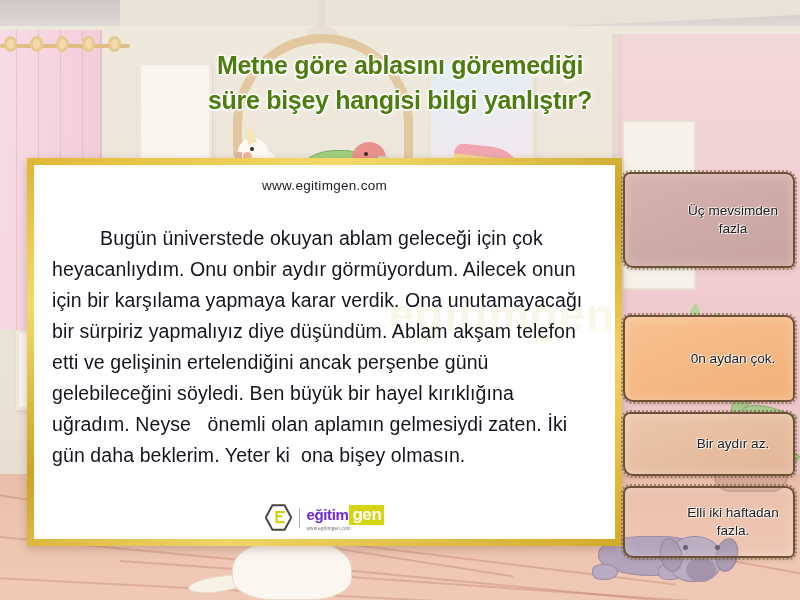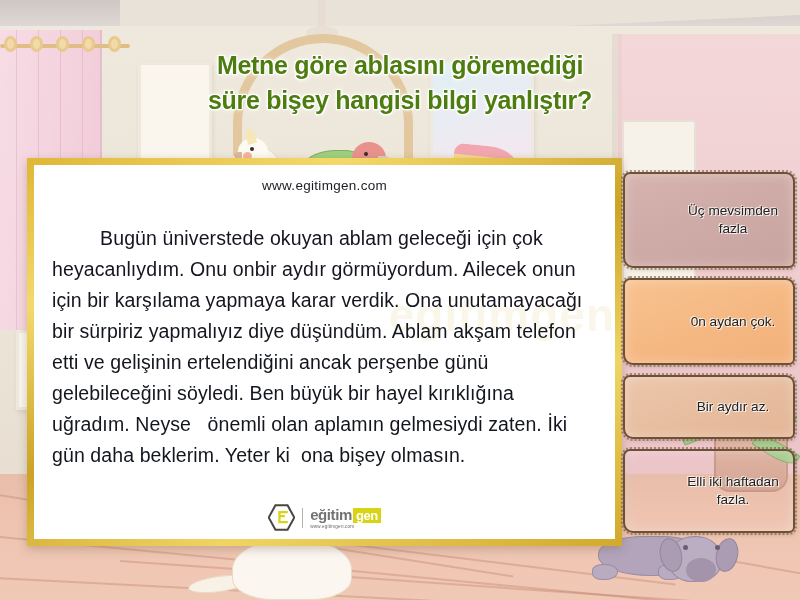--- a/index.html
+++ b/index.html
@@ -306,24 +306,24 @@
     width: 27px; height: 27px; position: relative; flex: none;
   }
   #logo-sep {
     width: 1px; height: 20px; background: #b9b2a4;
   }
   #logo-word {
     display: flex; flex-direction: column; align-items: flex-start;
   }
   #logo-row { display: flex; align-items: baseline; }
   #logo-egitim {
-    font-size: 15px; font-weight: bold; color: #737373; letter-spacing: -0.4px;
+    font-size: 15px; font-weight: bold; color: #6d28d9; letter-spacing: -0.4px;
   }
   #logo-gen {
-    font-size: 13px; font-weight: bold; color: #fff;
+    font-size: 17px; font-weight: bold; color: #fff;
     background: #d9d413; padding: 0 3px; margin-left: 1px;
     letter-spacing: -0.4px;
   }
   #logo-tag {
     font-size: 4.6px; color: #6e6861; letter-spacing: 0.2px; margin-top: 1px;
   }
 
   
   #options {
     position: absolute; right: 5px; top: 172px;
@@ -350,23 +350,23 @@
   }
   .option::before {
     content: "";
     position: absolute; inset: -4px;
     border: 2px dotted rgba(109,80,53,0.55);
     border-radius: 9px 11px 8px 12px;
     pointer-events: none;
   }
   .option .olabel { position: relative; z-index: 2; padding-left: 48px; }
   .opt-0 { background: linear-gradient(160deg,#d6b3ae 0%, #cdaaa6 55%, #c9a4a0 100%); height: 96px; }
-  .opt-1 { background: linear-gradient(160deg,#f7c290 0%, #f5b883 55%, #f2b079 100%); height: 87px; }
+  .opt-1 { background: linear-gradient(160deg,#f7c290 0%, #f5b883 55%, #f2b079 100%); height: 87px; margin-top: 37px; }
   .opt-2 { background: linear-gradient(160deg,#ecc6ab 0%, #e7bd9f 55%, #e3b697 100%); height: 64px; }
-  .opt-3 { background: linear-gradient(160deg,#f3dcbd 0%, #efd3ae 55%, #ecccа4 100%); height: 84px; }
+  .opt-3 { background: linear-gradient(160deg,#f3dcbd 0%, #efd3ae 55%, #ecccа4 100%); height: 72px; }
 </style>
 </head>
 <body>
 
 <div id="stage">
 
   <div class="bg">
     <div class="ceiling"></div>
     <div class="ceiling-slant"></div>
     <div class="wall-back"></div>

